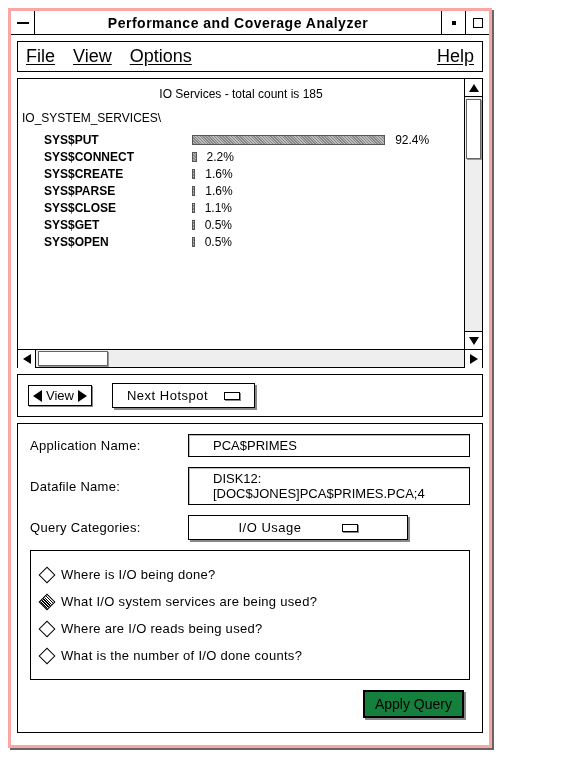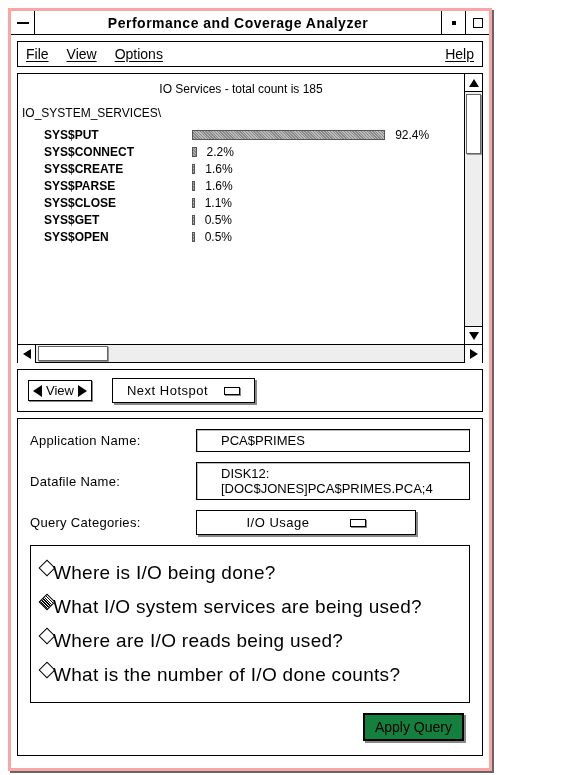--- a/index.html
+++ b/index.html
@@ -58,21 +58,21 @@
   }
   .frame {
     border: 1px solid #000;
     margin-bottom: 6px;
     position: relative;
   }
   .menubar {
     display: flex;
     padding: 4px 8px;
     gap: 18px;
-    font-size: 14px;
+    font-size: 18px;
   }
   .menubar .spacer { flex: 1; }
   .menuitem { text-decoration: underline; text-underline-offset: 2px; cursor: default; }
 
   .chartframe {
     display: flex;
     flex-direction: column;
     height: 290px;
   }
   .chartbody {
@@ -176,33 +176,33 @@
     display:inline-flex; align-items:center; gap:16px;
     font-size:13px; letter-spacing:0.5px;
   }
   .optmark {
     width:16px;height:8px;border:1px solid #000;
     box-shadow:1px 1px 0 #888;
   }
 
   .formframe { padding: 10px 12px; }
   .formrow {
-    display:flex; align-items:center; margin-bottom:10px; gap:16px;
+    display:flex; align-items:center; margin-bottom:10px; gap:8px;
   }
   .formrow label { width: 150px; font-size:13px; letter-spacing:0.3px; }
   .txtfield {
     flex:1; border:1px solid #000; padding:3px 24px; font-size:13px;
     font-family: inherit; box-shadow: inset 1px 1px 0 #bbb;
   }
   .querybox {
     border:1px solid #000; margin-top:6px; padding:10px 8px;
   }
   .qrow {
-    display:flex; padding:6px 2px;
-    font-size:19px; letter-spacing:0.3px;
+    display:flex; align-items:center; gap:8px; padding:6px 2px;
+    font-size:13px; letter-spacing:0.3px;
   }
   .diamond {
     width:12px;height:12px; transform:rotate(45deg);
     border:1px solid #000; flex-shrink:0;
   }
   .diamond.sel {
     background: repeating-linear-gradient(0deg,#000,#000 1px,#fff 1px,#fff 2px);
   }
   .applyrow {
     display:flex; justify-content:flex-end; padding:10px 6px 4px 6px;

